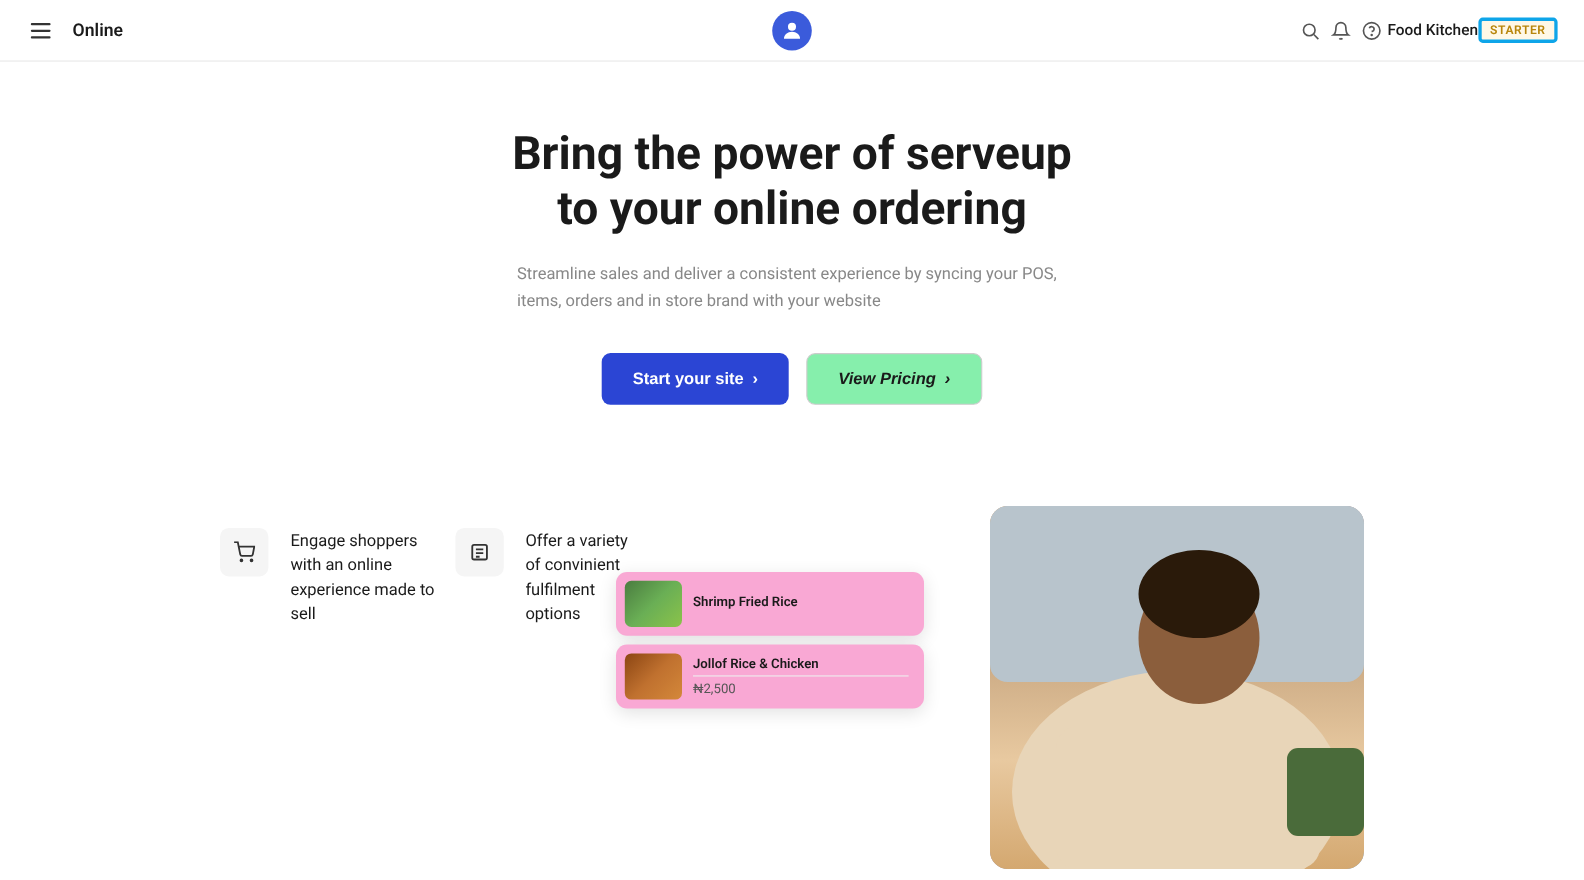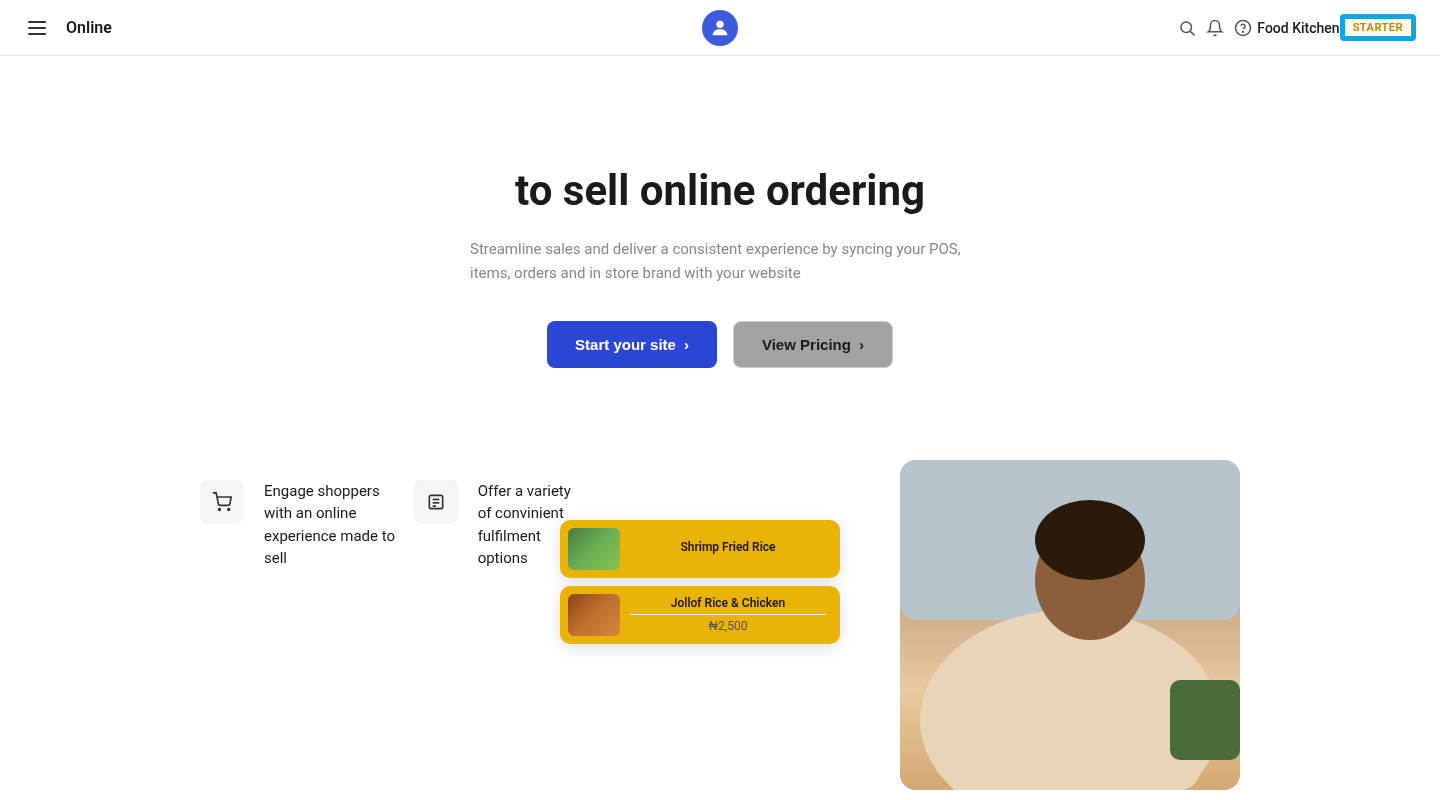--- a/index.html
+++ b/index.html
@@ -70,21 +70,21 @@
       font-size: 18px;
     }
     .user-name {
       font-size: 14px;
       font-weight: 500;
       color: #1a1a1a;
     }
     .starter-badge {
       background: #fff8e6;
       color: #b8860b;
-      border: 5px solid #0ea5e9;
+      border: 3px solid #0ea5e9;
       border-radius: 4px;
       padding: 2px 8px;
       font-size: 11px;
       font-weight: 600;
       letter-spacing: 0.5px;
     }
 
     
     .main {
       display: flex;
@@ -125,31 +125,32 @@
       padding: 14px 28px;
       font-size: 15px;
       font-weight: 600;
       cursor: pointer;
       display: flex;
       align-items: center;
       gap: 8px;
     }
 
     .btn-secondary {
-      background: #a3a3a3;
+      background: #86efac;
       color: #1a1a1a;
       border: 1.5px solid #ccc;
       border-radius: 8px;
       padding: 14px 28px;
       font-size: 15px;
       font-weight: 600;
       cursor: pointer;
       display: flex;
       align-items: center;
       gap: 8px;
+      font-style: italic;
     }
 
     
     .bottom-section {
       display: flex;
       width: 100%;
       padding: 0 200px;
       gap: 60px;
       align-items: flex-start;
     }
@@ -217,29 +218,28 @@
     .food-cards {
       position: absolute;
       left: -80px;
       top: 60px;
       display: flex;
       flex-direction: column;
       gap: 8px;
     }
 
     .food-card {
-      background: #eab308;
+      background: #f9a8d4;
       border-radius: 10px;
       display: flex;
       align-items: center;
       gap: 10px;
       padding: 8px 14px 8px 8px;
       box-shadow: 0 4px 16px rgba(0,0,0,0.12);
       min-width: 280px;
-      text-align: center;
     }
 
     .food-thumb {
       width: 52px;
       height: 42px;
       border-radius: 6px;
       flex-shrink: 0;
     }
 
     .food-thumb-1 {
@@ -313,22 +313,22 @@
         <line x1="12" y1="17" x2="12.01" y2="17" stroke-width="3" stroke-linecap="round"></line>
       </svg>
     </div>
     <span class="user-name">Food Kitchen</span>
     <span class="starter-badge">STARTER</span>
   </div>
 </header>
 
 <main class="main">
   <h1 class="hero-title">
-    <br>
-    <span>to sell online ordering</span>
+    <span>Bring the power of serveup</span><br>
+    <span>to your online ordering</span>
   </h1>
 
   <p class="hero-subtitle">Streamline sales and deliver a consistent experience  by syncing your POS, items, orders and in store brand with your website</p>
 
   <div class="cta-buttons">
     <button class="btn-primary">
       <span>Start your site</span>
       <span>›</span>
     </button>
     <button class="btn-secondary">

